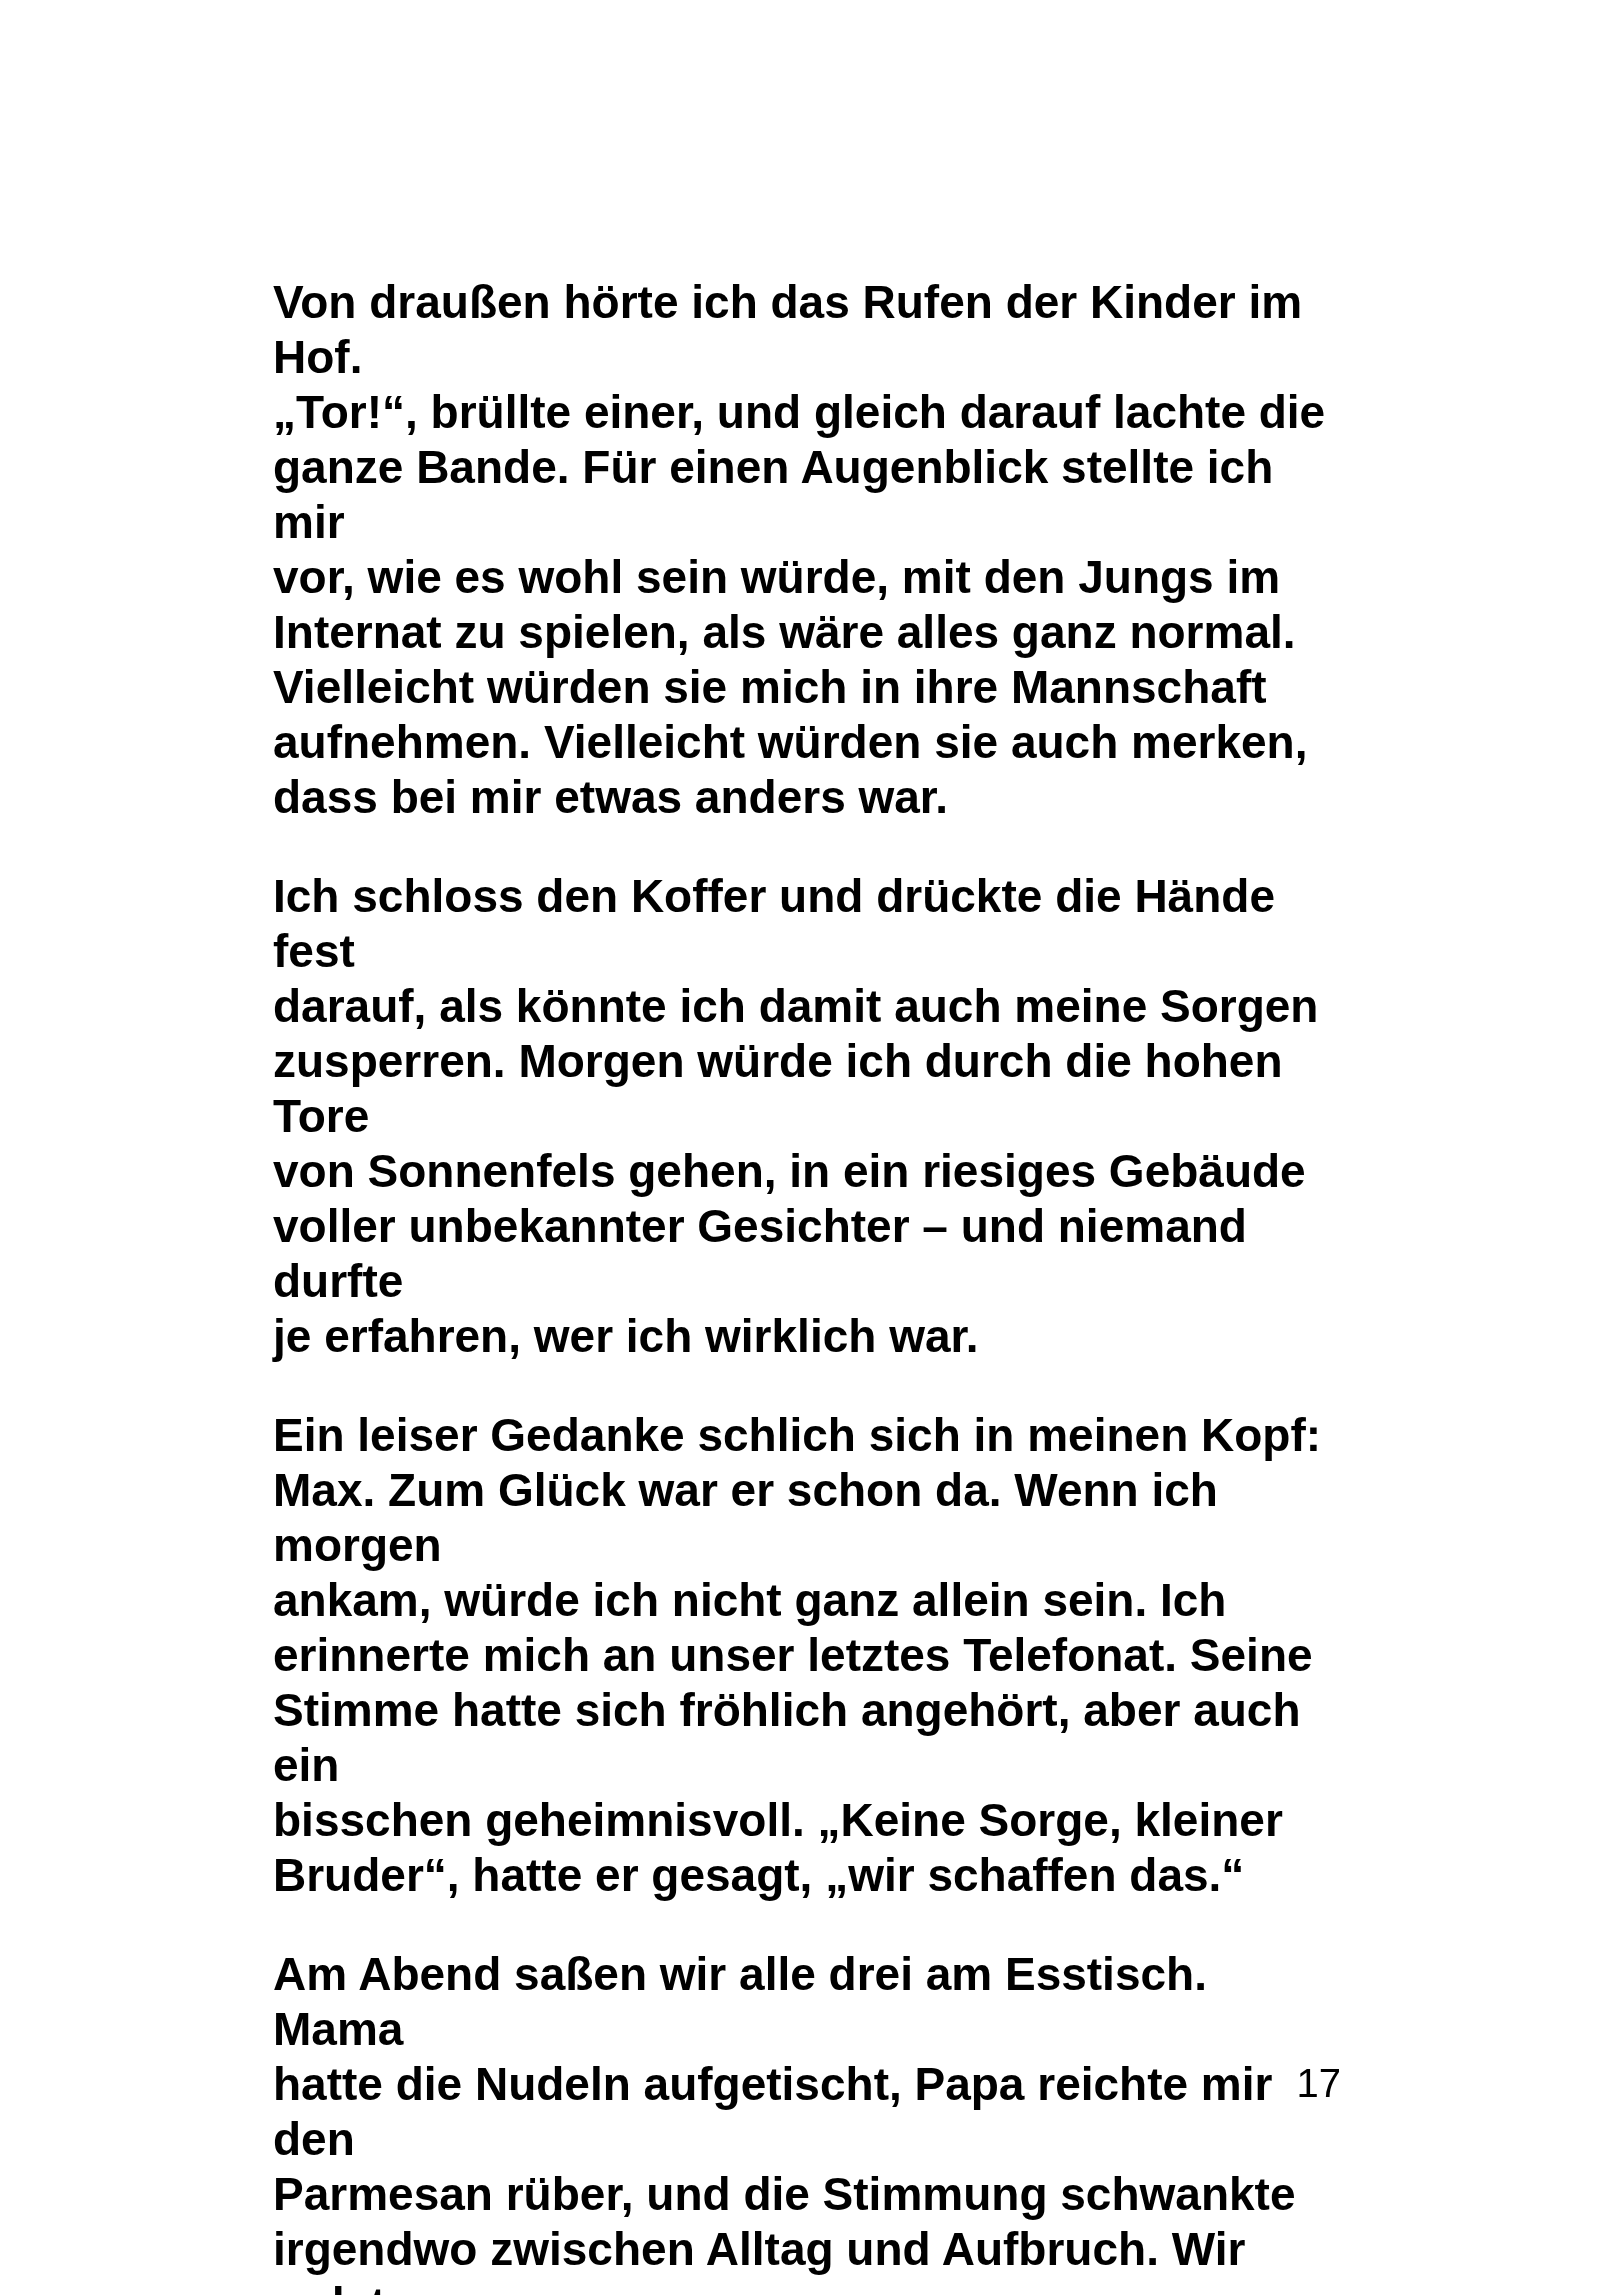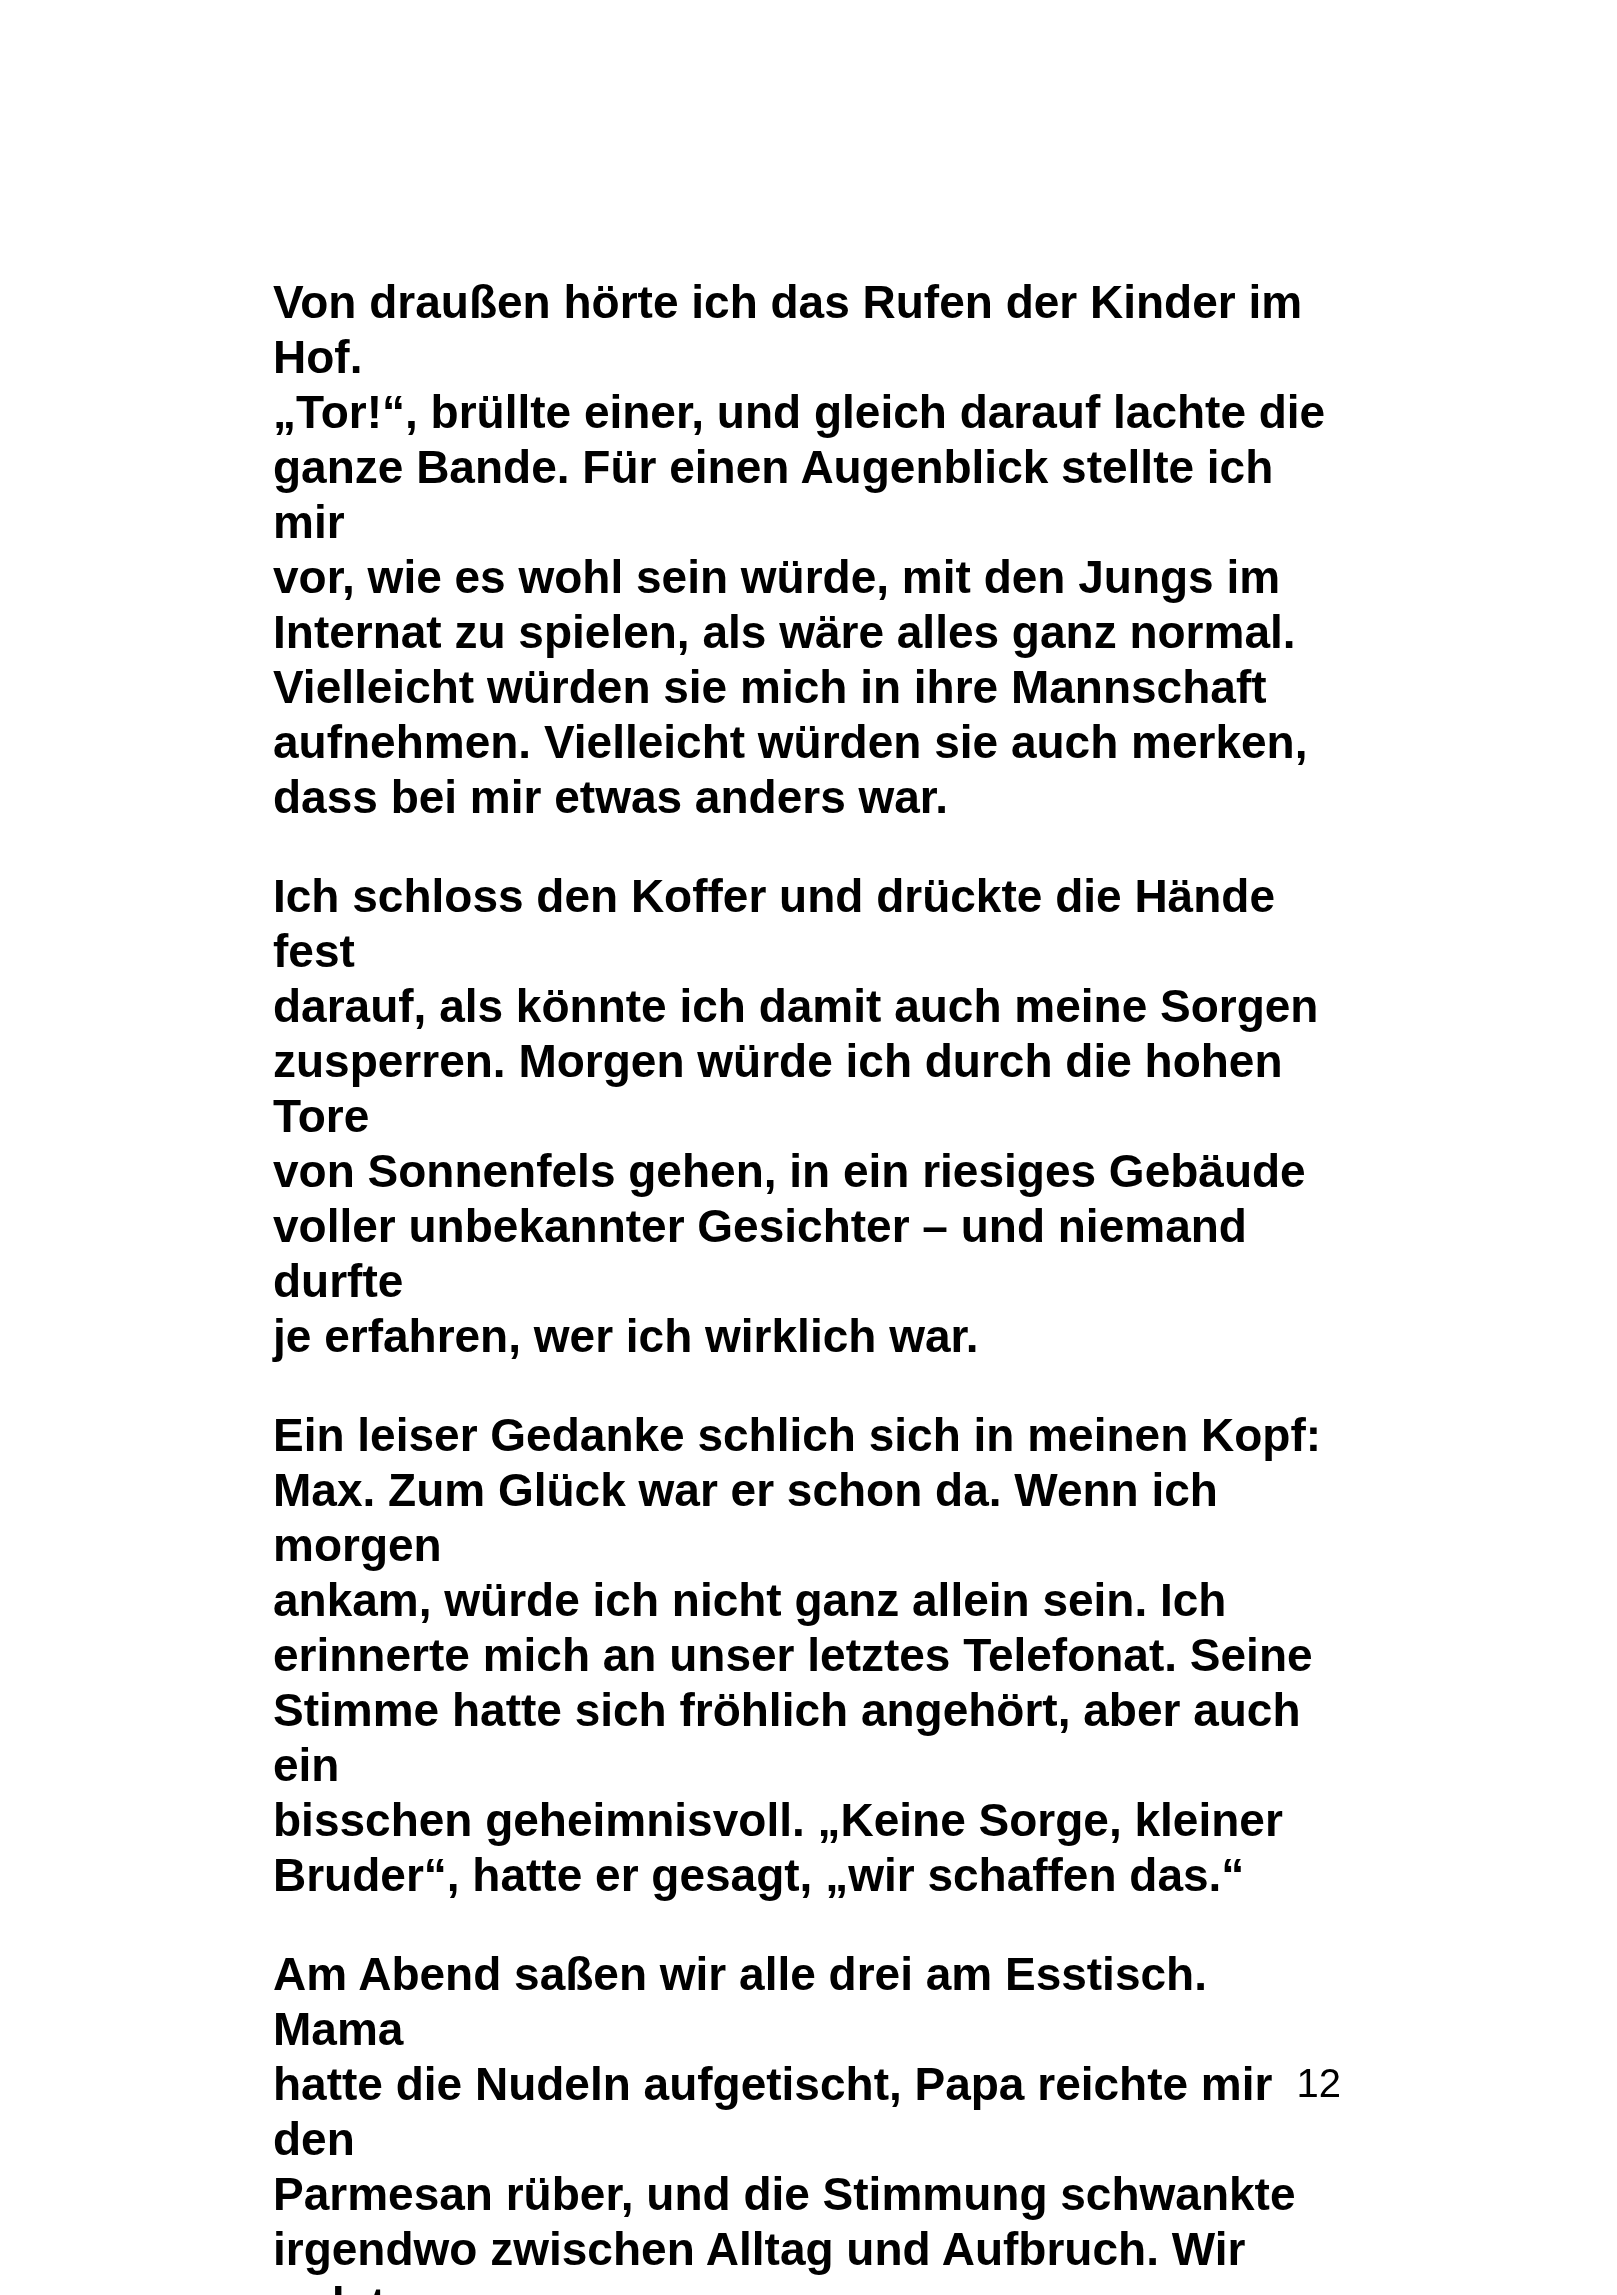--- a/index.html
+++ b/index.html
@@ -78,15 +78,15 @@
     <p>Am Abend saßen wir alle drei am Esstisch. Mama
 hatte die Nudeln aufgetischt, Papa reichte mir den
 Parmesan rüber, und die Stimmung schwankte
 irgendwo zwischen Alltag und Aufbruch. Wir redeten
 über Kleinigkeiten – welcher Bus heute wieder zu
 spät gekommen war, dass der Fernseher im
 Wohnzimmer plötzlich ein komisches Geräusch
 machte –, aber über das Internat sprachen wir
 kaum.</p>
   </div>
-  <div class="page-number">12</div>
+  <div class="page-number">17</div>
 </div>
 
 
 </body></html>

